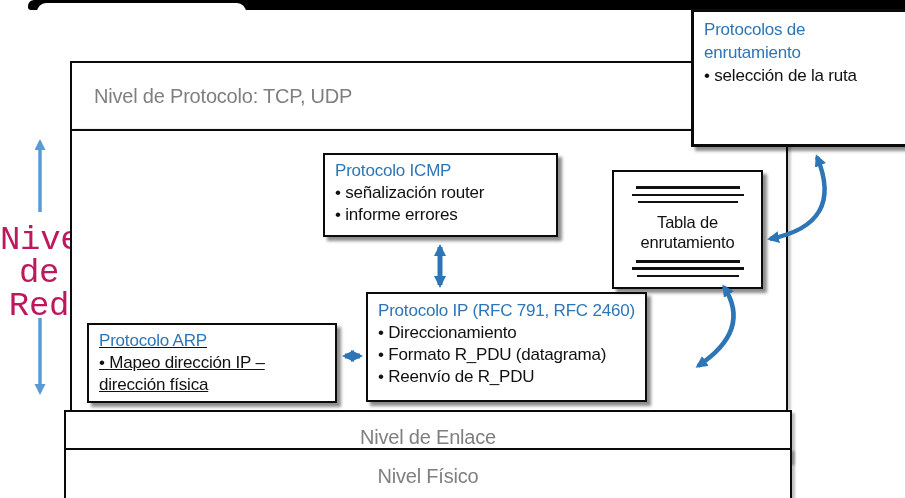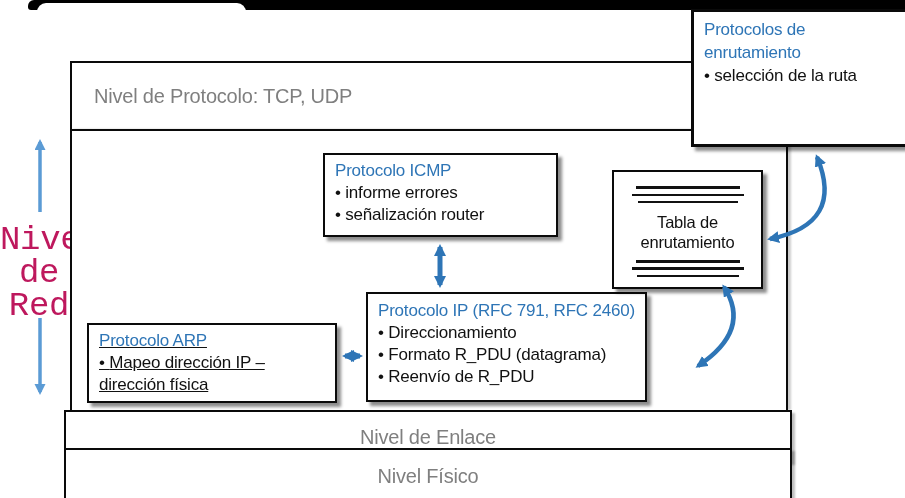--- a/index.html
+++ b/index.html
@@ -68,22 +68,22 @@
   </div>
 
   <div class="side-label">
     <div>Nivel</div>
     <div>de</div>
     <div>Red</div>
   </div>
 
   <div class="pbox box-icmp">
     <div class="ptitle">Protocolo ICMP</div>
+    <div class="bullet">señalización router</div>
     <div class="bullet">informe errores</div>
-    <div class="bullet">señalización router</div>
   </div>
 
   <div class="pbox box-ip">
     <div class="ptitle">Protocolo IP (RFC 791, RFC 2460)</div>
     <div class="bullet">Direccionamiento</div>
     <div class="bullet">Formato R_PDU (datagrama)</div>
     <div class="bullet">Reenvío de R_PDU</div>
   </div>
 
   <div class="pbox box-arp">

